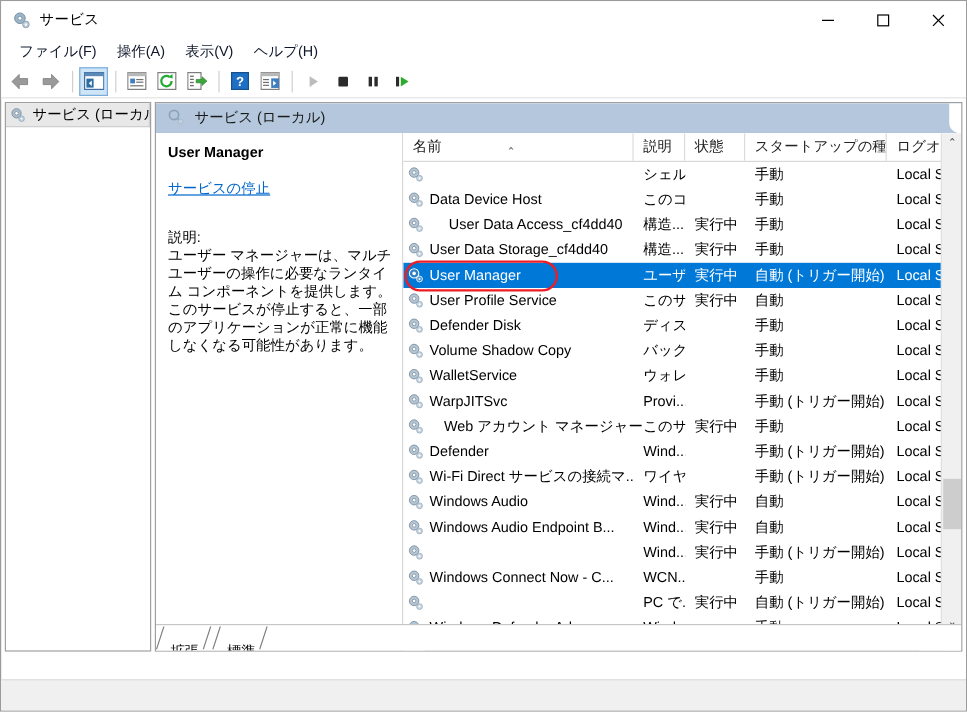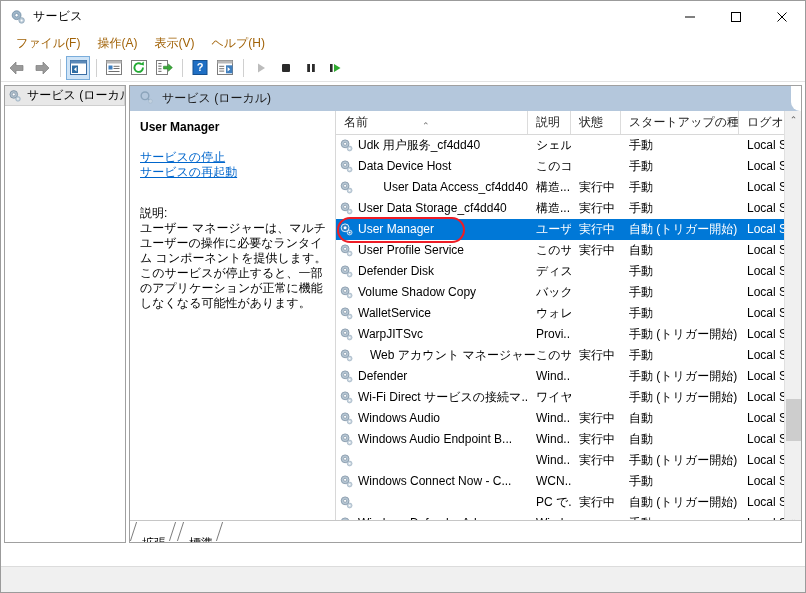--- a/index.html
+++ b/index.html
@@ -77,21 +77,21 @@
     width: 804px; height: 22px;
     background: #ffffff;
     display: flex;
     align-items: center;
     padding-left: 7px;
     box-sizing: border-box;
   }
   .menu-item {
     font-size: 12px;
     padding: 2px 9px 2px 8px;
-    color: #a16207;
+    color: #0f172a;
     white-space: nowrap;
   }
 
   
   .toolbar {
     position: absolute;
     left: 0; top: 53px;
     width: 804px; height: 28px;
     background: #ffffff;
     display: flex;
@@ -554,21 +554,20 @@
             <line x1="9.6" y1="9.4" x2="13" y2="12.8" stroke="#8ba4bb" stroke-width="1.6"></line>
             <circle cx="12.2" cy="12" r="2.1" fill="#c3d2e0" stroke="#9fb4c7" stroke-width="0.6"></circle>
           </svg>
         </span>
         <span class="ph-text">サービス (ローカル)</span>
       </div>
 
       <div class="details">
         <div class="svc-name">User Manager</div>
         <a class="link" href="#">サービスの停止</a>
-        <a class="link" href="#">サービスの再起動</a>
         <div class="desc-block">
           <span class="desc-label">説明:</span>
           <span class="desc-body">ユーザー マネージャーは、マルチユーザーの操作に必要なランタイム コンポーネントを提供します。このサービスが停止すると、一部のアプリケーションが正常に機能しなくなる可能性があります。</span>
         </div>
       </div>
 
       <div class="grid">
 
         <div class="grid-head">
           <div class="gh-cell" style="left:0px;width:192px;">
@@ -582,21 +581,20 @@
         </div>
 
         <div class="grid-rows" id="grid-rows">
             <div class="row">
               <span class="svc-ico"><svg width="15" height="15" viewBox="0 0 16 16">
                   <circle cx="6.5" cy="6.2" r="4.2" fill="#b6c6d3" stroke="#7b8fa2" stroke-width="0.8"></circle>
                   <circle cx="6.5" cy="6.2" r="1.6" fill="#ffffff" stroke="#7b8fa2" stroke-width="0.7"></circle>
                   <circle cx="11.3" cy="11.2" r="2.6" fill="#c8d5df" stroke="#8ca3b6" stroke-width="0.6"></circle>
                   <circle cx="11.3" cy="11.2" r="0.9" fill="#ffffff"></circle>
                 </svg></span>
-              <div class="cell c-name" style="left: 0px; width: 192px;">Udk 用户服务_cf4dd40</div>
               <div class="cell" style="left: 192px; width: 43px;">シェル...</div>
               <div class="cell" style="left: 235px; width: 50px;"></div>
               <div class="cell" style="left: 285px; width: 118px;">手動</div>
               <div class="cell" style="left: 403px; width: 46px;">Local S</div>
             </div>
             <div class="row">
               <span class="svc-ico"><svg width="15" height="15" viewBox="0 0 16 16">
                   <circle cx="6.5" cy="6.2" r="4.2" fill="#b6c6d3" stroke="#7b8fa2" stroke-width="0.8"></circle>
                   <circle cx="6.5" cy="6.2" r="1.6" fill="#ffffff" stroke="#7b8fa2" stroke-width="0.7"></circle>
                   <circle cx="11.3" cy="11.2" r="2.6" fill="#c8d5df" stroke="#8ca3b6" stroke-width="0.6"></circle>
@@ -608,21 +606,21 @@
               <div class="cell" style="left: 285px; width: 118px;">手動</div>
               <div class="cell" style="left: 403px; width: 46px;">Local S</div>
             </div>
             <div class="row">
               <span class="svc-ico"><svg width="15" height="15" viewBox="0 0 16 16">
                   <circle cx="6.5" cy="6.2" r="4.2" fill="#b6c6d3" stroke="#7b8fa2" stroke-width="0.8"></circle>
                   <circle cx="6.5" cy="6.2" r="1.6" fill="#ffffff" stroke="#7b8fa2" stroke-width="0.7"></circle>
                   <circle cx="11.3" cy="11.2" r="2.6" fill="#c8d5df" stroke="#8ca3b6" stroke-width="0.6"></circle>
                   <circle cx="11.3" cy="11.2" r="0.9" fill="#ffffff"></circle>
                 </svg></span>
-              <div class="cell c-name" style="left: 0px; width: 192px; text-align: right;">User Data Access_cf4dd40</div>
+              <div class="cell c-name" style="left: 16px; width: 192px;">User Data Access_cf4dd40</div>
               <div class="cell" style="left: 192px; width: 43px;">構造...</div>
               <div class="cell" style="left: 235px; width: 50px;">実行中</div>
               <div class="cell" style="left: 285px; width: 118px;">手動</div>
               <div class="cell" style="left: 403px; width: 46px;">Local S</div>
             </div>
             <div class="row">
               <span class="svc-ico"><svg width="15" height="15" viewBox="0 0 16 16">
                   <circle cx="6.5" cy="6.2" r="4.2" fill="#b6c6d3" stroke="#7b8fa2" stroke-width="0.8"></circle>
                   <circle cx="6.5" cy="6.2" r="1.6" fill="#ffffff" stroke="#7b8fa2" stroke-width="0.7"></circle>
                   <circle cx="11.3" cy="11.2" r="2.6" fill="#c8d5df" stroke="#8ca3b6" stroke-width="0.6"></circle>

